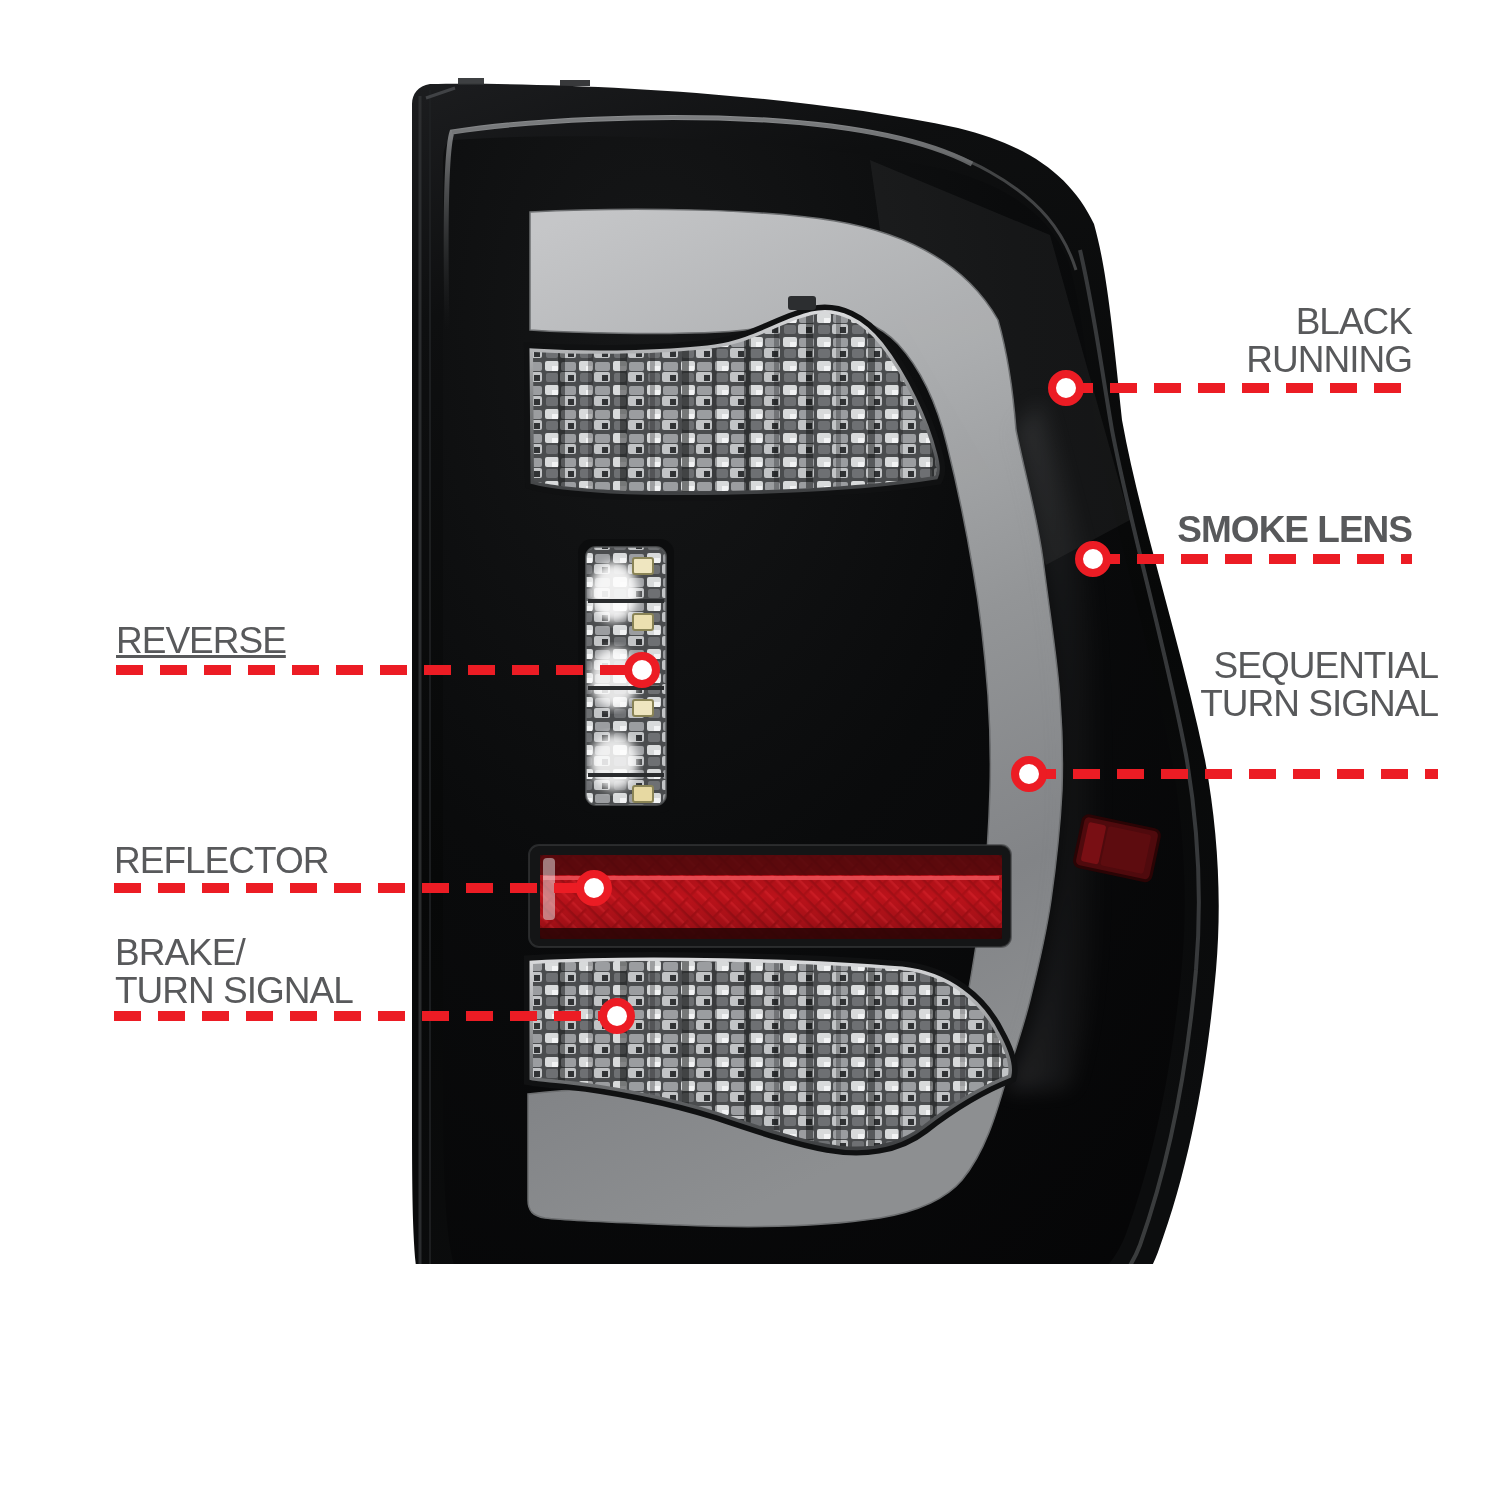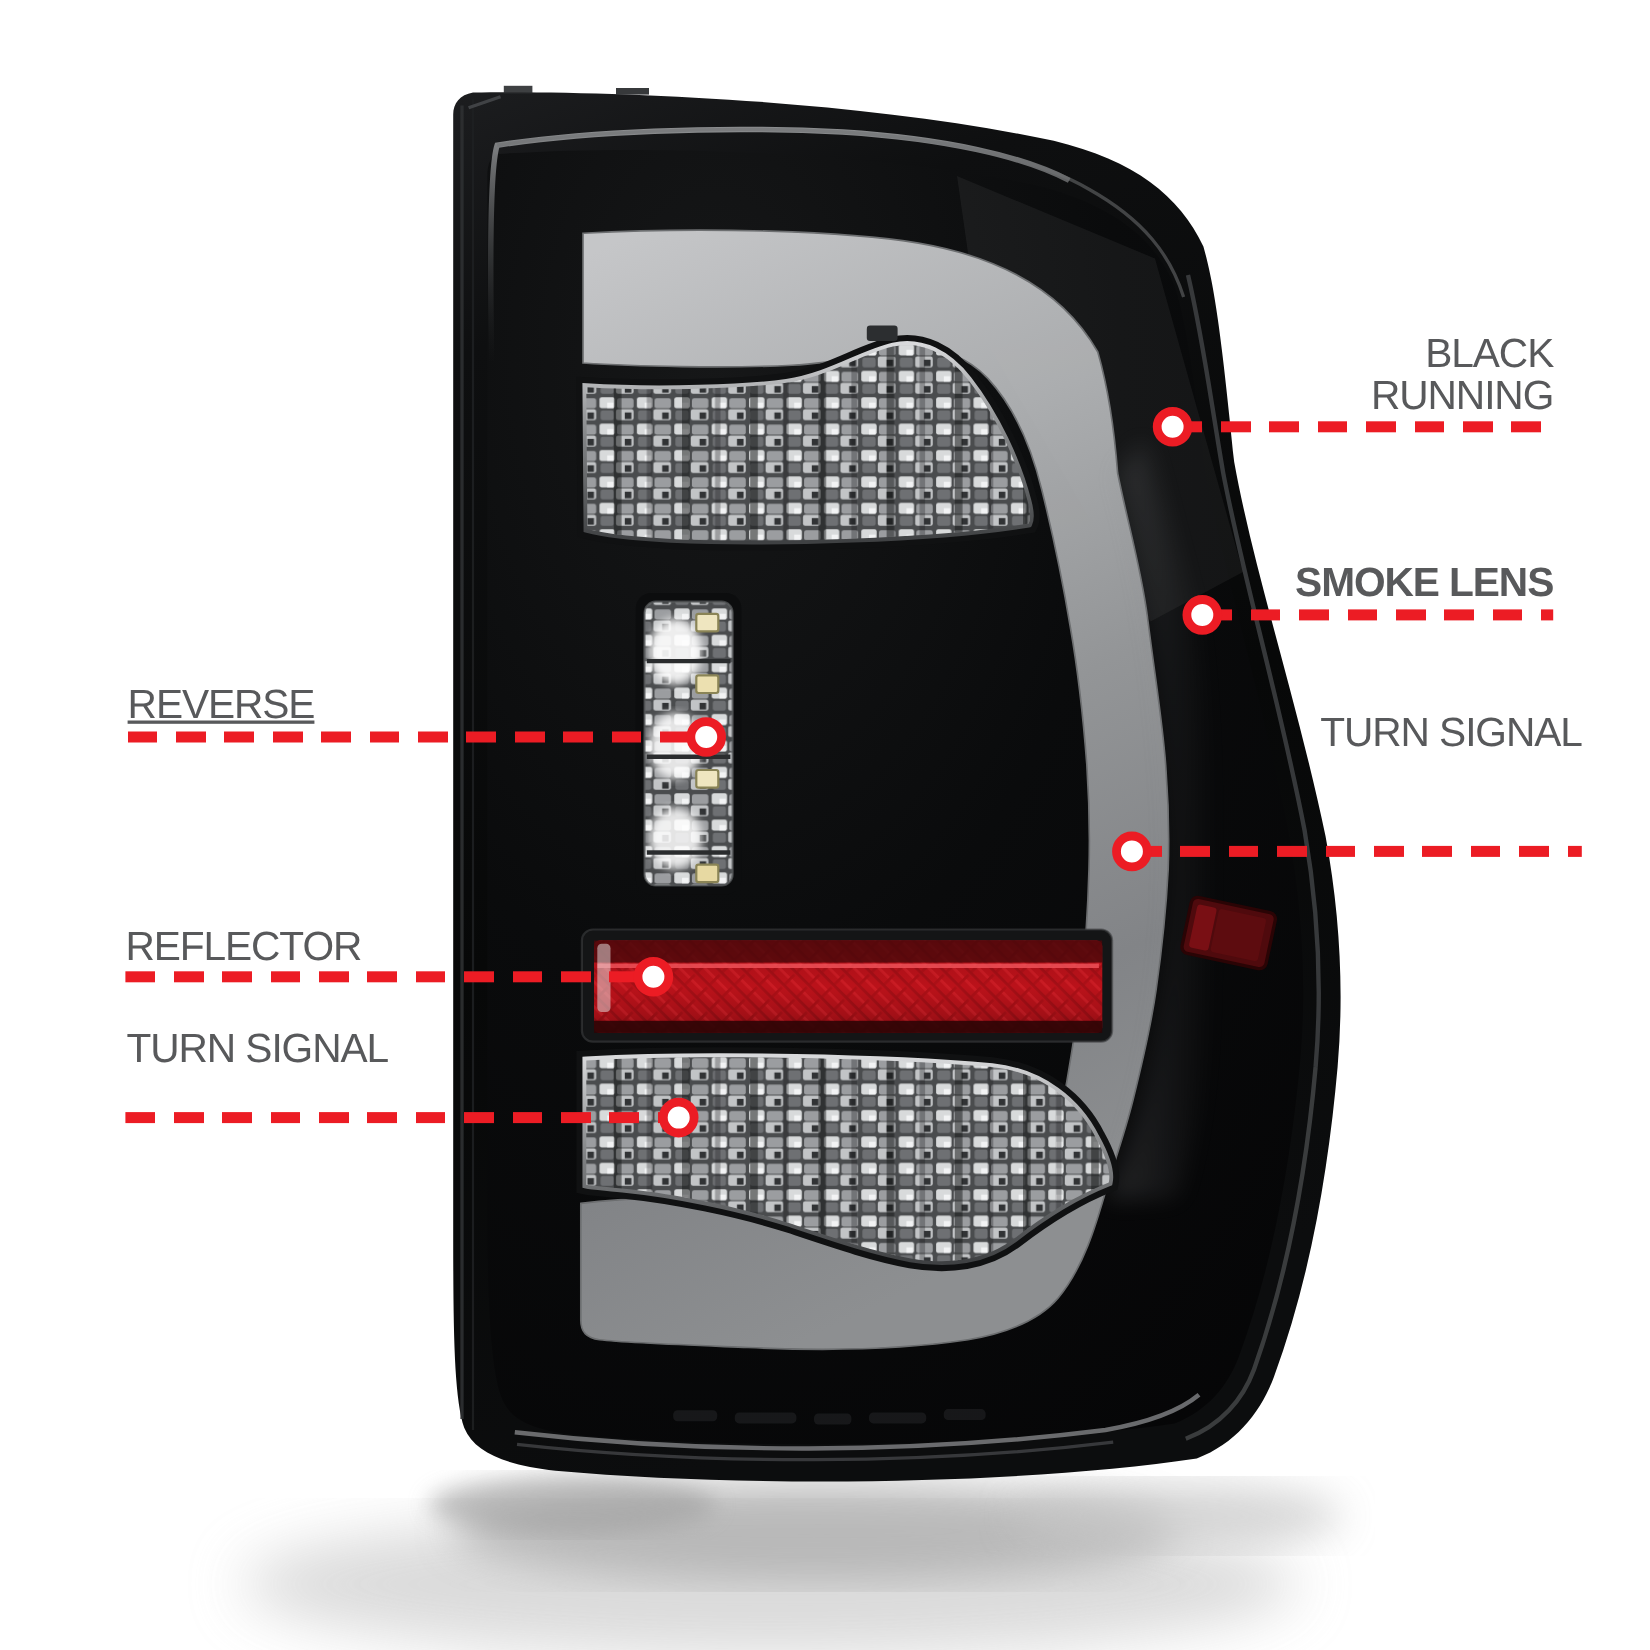--- a/index.html
+++ b/index.html
@@ -1,18 +1,18 @@
 <!DOCTYPE html>
 <html><head>
 <meta charset="utf-8">
 <style>
   html,body{margin:0;padding:0;background:#fff;}
   .scene{
     position:relative;
-    width:1500px;height:1500px;
+    width:1500px;height:1264px;
     background:#ffffff;
     overflow:hidden;
     font-family:"Liberation Sans", sans-serif;
   }
   .photo-svg{position:absolute;left:0;top:0;}
   
   .callout-lines{
     position:absolute;
     color:#58595B;
     font-size:37px;
@@ -295,20 +295,21 @@
   <div>
     <div class="callout-lines right" style="right:88px;top:511px;font-weight:bold;">
       <span class="cline">SMOKE LENS</span>
     </div>
     <div class="leader" style="left:1093px;top:554px;width:319px;"></div>
     <div class="dot" style="left:1075px;top:541px;"></div>
   </div>
 
   <div>
     <div class="callout-lines right" style="right:62px;top:647px;">
+      <span class="cline">SEQUENTIAL</span>
       <span class="cline">TURN SIGNAL</span>
     </div>
     <div class="leader" style="left:1029px;top:769px;width:409px;"></div>
     <div class="dot" style="left:1011px;top:756px;"></div>
   </div>
 
   <div>
     <div class="callout-lines" style="left:116px;top:622px;text-decoration:underline;">
       <span class="cline">REVERSE</span>
     </div>
@@ -319,19 +320,20 @@
   <div>
     <div class="callout-lines" style="left:114px;top:842px;">
       <span class="cline">REFLECTOR</span>
     </div>
     <div class="leader" style="left:114px;top:883px;width:480px;"></div>
     <div class="dot" style="left:576px;top:870px;"></div>
   </div>
 
   <div>
     <div class="callout-lines" style="left:115px;top:934px;">
+      <span class="cline">BRAKE/</span>
       <span class="cline">TURN SIGNAL</span>
     </div>
     <div class="leader" style="left:114px;top:1011px;width:503px;"></div>
     <div class="dot" style="left:599px;top:998px;"></div>
   </div>
 
 </div>
 
 </body></html>

